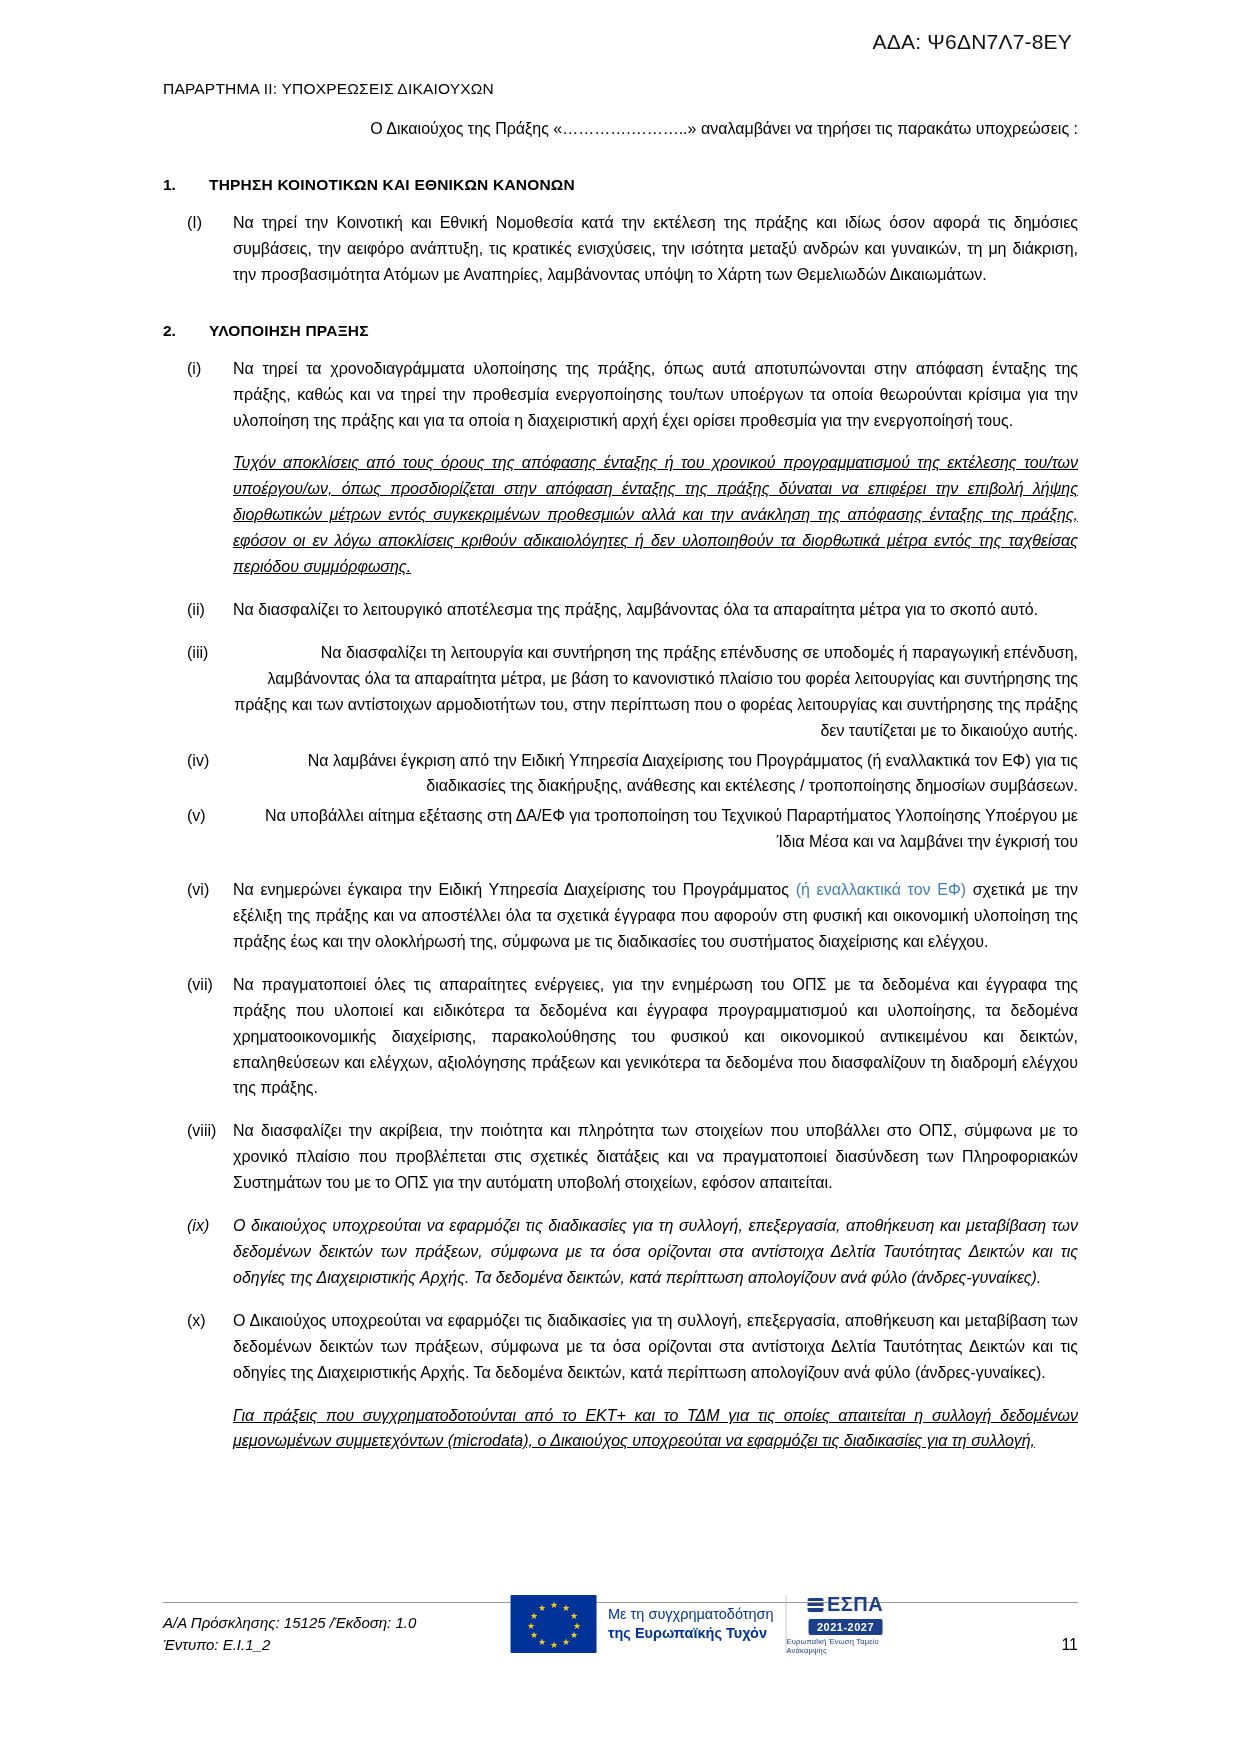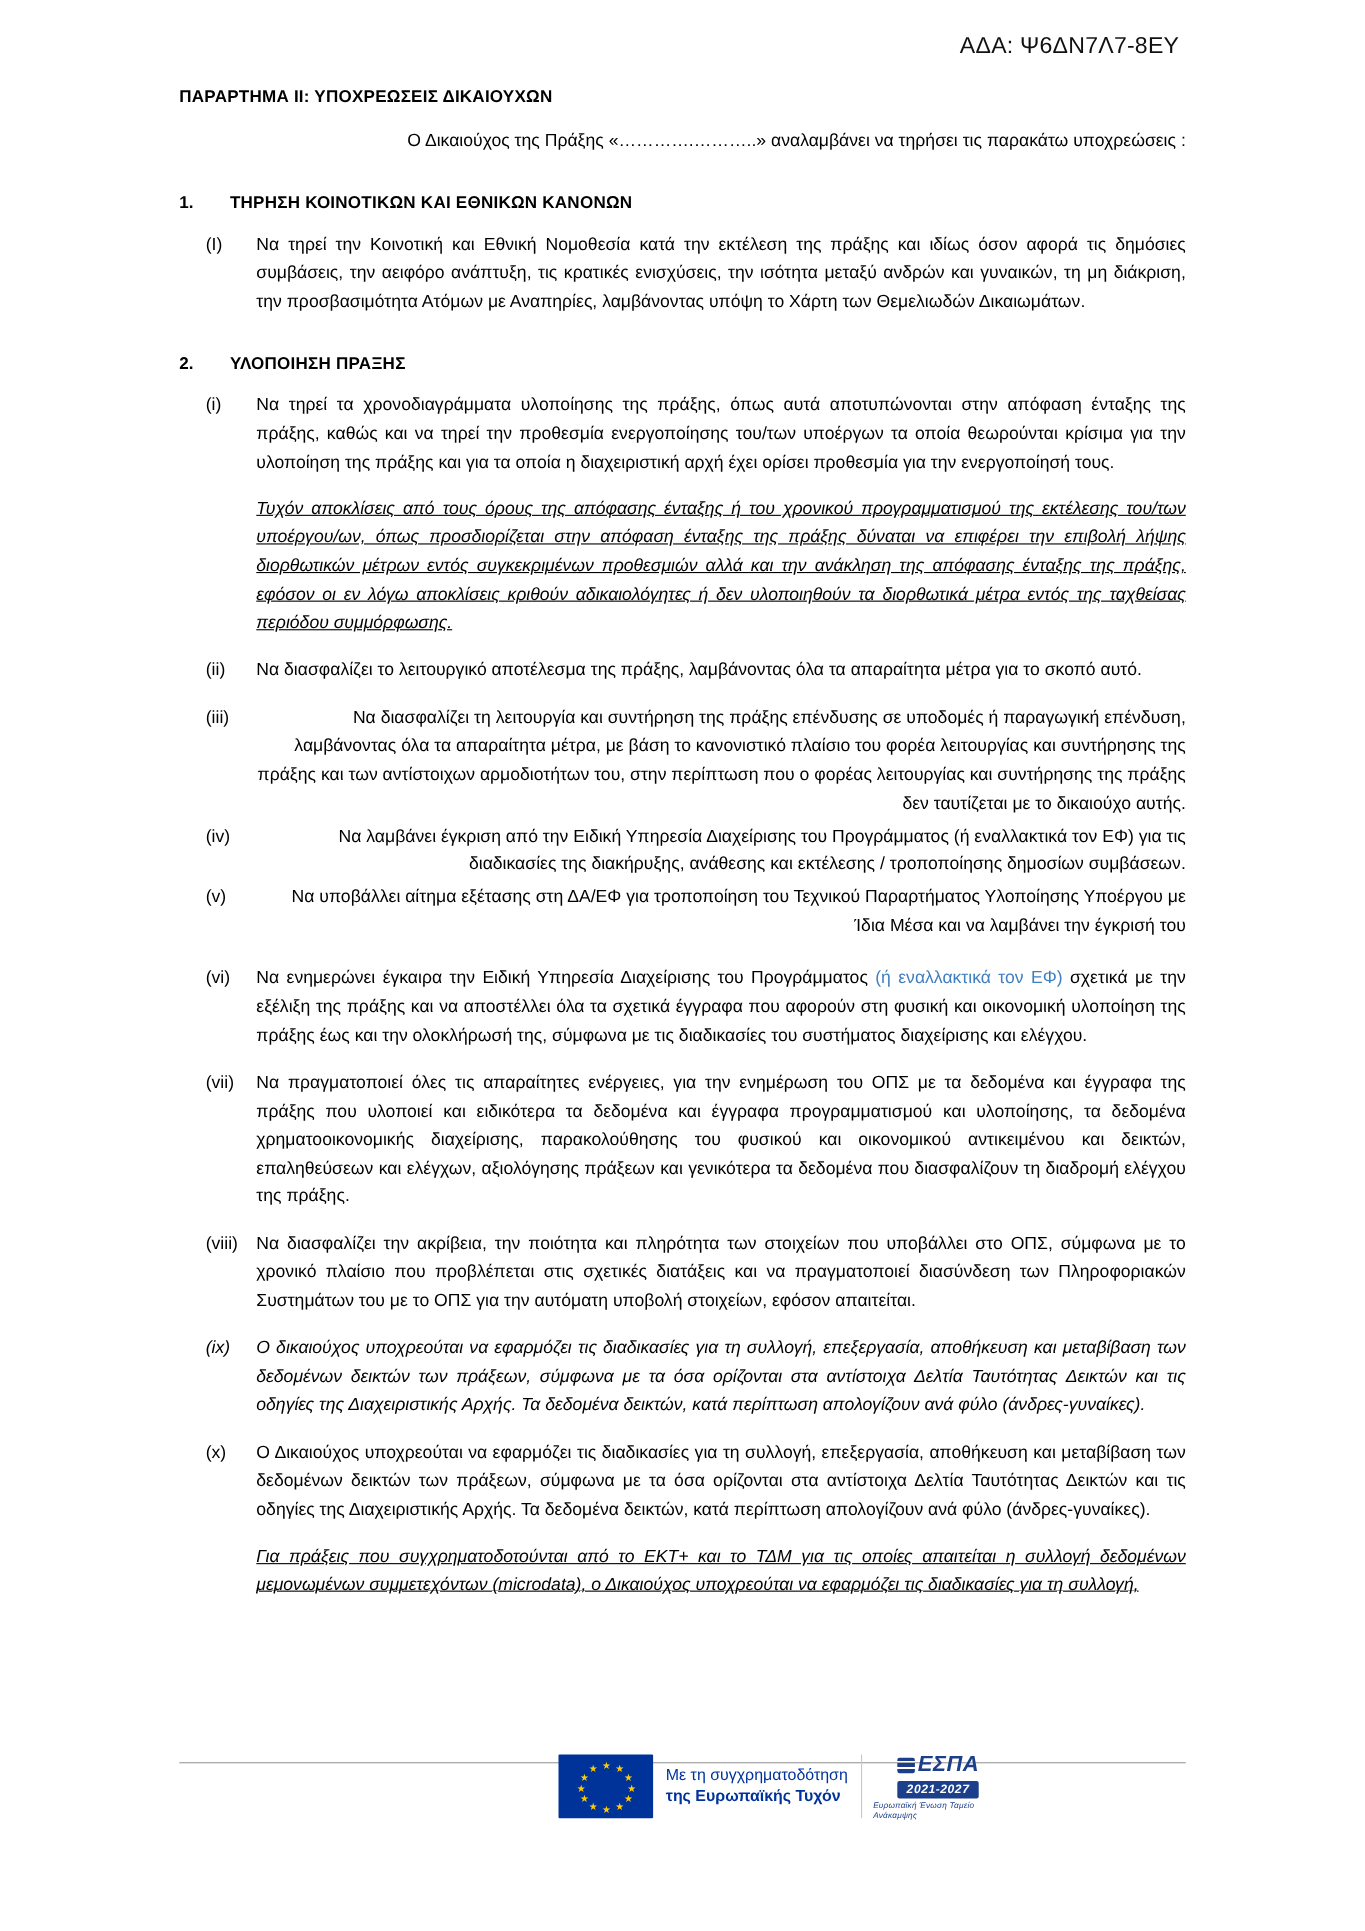--- a/index.html
+++ b/index.html
@@ -23,21 +23,21 @@
   }
   .ada {
     text-align: right;
     font-size: 21px;
     letter-spacing: 0.2px;
     margin: 6px 6px 26px 0;
     color: #111;
   }
   .section-title {
     font-size: 15.5px;
-    font-weight: bold;
+    font-weight: normal;
     letter-spacing: 0.2px;
     margin: 0 0 22px 0;
   }
   .intro {
     font-size: 16px;
     margin: 0 0 38px 0;
     text-align: right;
   }
   .numbered {
     display: flex;
@@ -155,22 +155,20 @@
     font-weight: bold;
   }
   .espa {
     width: 118px;
     height: 58px;
     display: flex;
     flex-direction: column;
     justify-content: center;
     align-items: center;
     border-left: 1px solid #c9c9c9;
-    padding-left: 10px;
-    font-style: italic;
   }
   .espa-top {
     font-size: 20px;
     font-weight: bold;
     color: #1b3f8b;
     letter-spacing: 0.5px;
     display: flex;
     align-items: center;
     gap: 3px;
   }
@@ -305,14 +303,26 @@
     <div class="espa">
       <div class="espa-top">
         <span class="espa-wave"></span>
         <span>ΕΣΠΑ</span>
       </div>
       <div class="espa-band">2021-2027</div>
       <div class="espa-sub">Ευρωπαϊκή Ένωση Ταμείο Ανάκαμψης</div>
     </div>
   </div>
 
+  <div class="footer">
+    <div class="footer-left">
+      <div>
+        <span>Α/Α Πρόσκλησης:</span>
+        <span class="code">15125</span>
+        <span>/Έκδοση:</span>
+        <span class="code">1.0</span>
+      </div>
+      <div>Έντυπο: Ε.Ι.1_2</div>
+    </div>
+    <div class="page-number">11</div>
+  </div>
 
 </div>
 
 </body></html>

